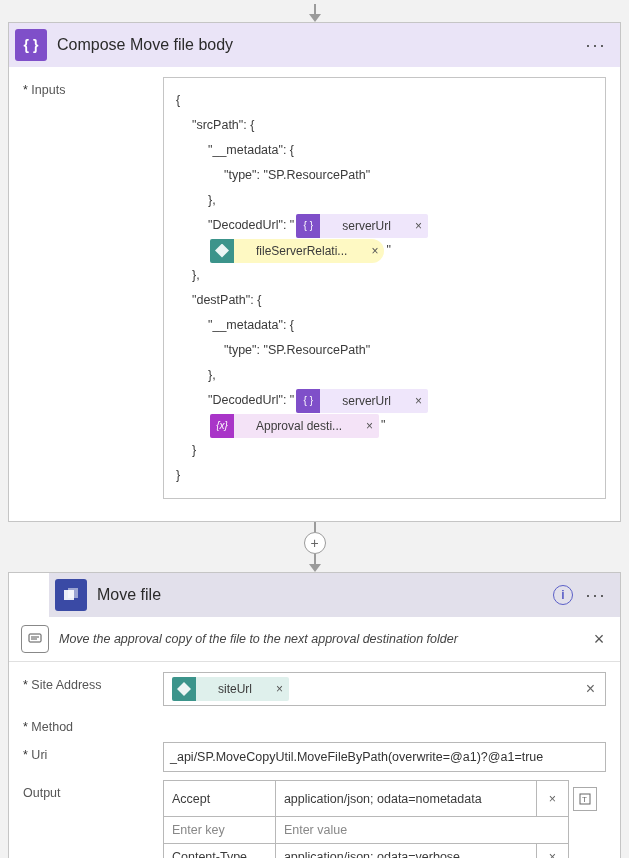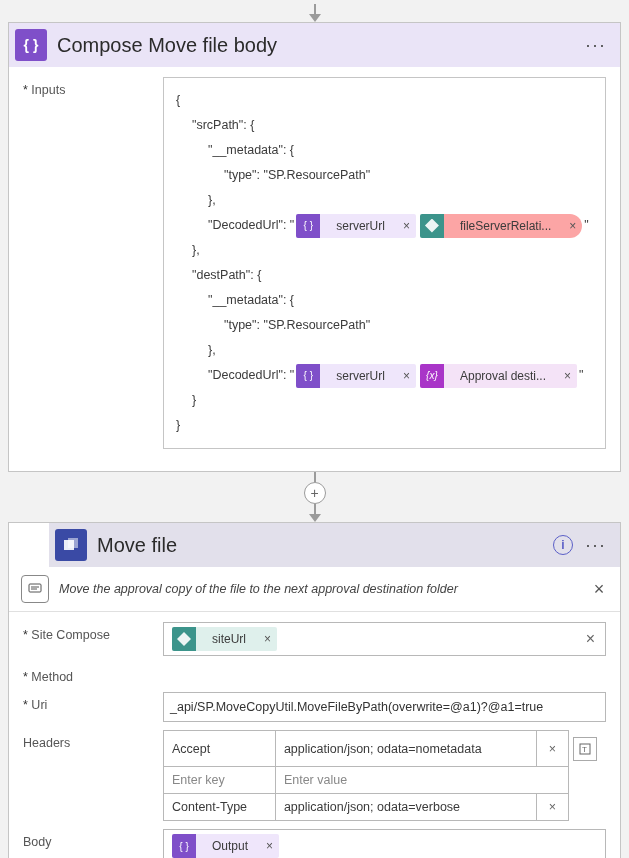--- a/index.html
+++ b/index.html
@@ -10,43 +10,43 @@
   .arrow-head { width: 0; height: 0; border-left: 6px solid transparent; border-right: 6px solid transparent; border-top: 8px solid #9b9b9b; }
   .plus-circle { width: 22px; height: 22px; border: 1px solid #9b9b9b; border-radius: 50%; background: #fff; display: flex; align-items: center; justify-content: center; font-size: 14px; color: #666; }
 
   .card { border: 1px solid #c5c5c5; background: #fff; }
   .card-header { display: flex; align-items: center; padding: 6px 10px 6px 6px; }
   .card-header.compose { background: #eae4f7; }
   .card-header.sp { background: #e2e0eb; margin-left: 40px; }
   .hdr-icon { width: 32px; height: 32px; border-radius: 3px; display: flex; align-items: center; justify-content: center; margin-right: 10px; flex-shrink: 0; }
   .hdr-icon.purple { background: #7f4fc9; color: #fff; }
   .hdr-icon.darkblue { background: #3a4aa5; color: #fff; }
-  .hdr-title { flex: 1; font-size: 20px; color: #2b2b2b; }
+  .hdr-title { flex: 1; font-size: 16px; color: #2b2b2b; }
   .hdr-menu { font-size: 18px; color: #4a4a4a; padding: 0 4px; cursor: pointer; letter-spacing: 1px; }
   .hdr-info { width: 20px; height: 20px; border: 1.5px solid #5b5fc7; border-radius: 50%; display: flex; align-items: center; justify-content: center; color: #5b5fc7; font-size: 12px; font-weight: bold; margin-right: 8px; }
 
   .card-body { padding: 10px 14px 14px 14px; font-size: 12.5px; color: #3b3b3b; }
   .grid-row { display: flex; align-items: flex-start; margin-bottom: 8px; }
   .grid-label { width: 140px; flex-shrink: 0; padding-top: 6px; color: #555; }
   .req { color: #333; }
   .grid-field { flex: 1; }
 
   .json-box { border: 1px solid #c5c5c5; padding: 10px 12px; line-height: 2.0; font-size: 12.5px; }
   .json-box .indent1 { padding-left: 16px; }
   .json-box .indent2 { padding-left: 32px; }
   .json-box .indent3 { padding-left: 48px; }
   .json-line { display: flex; align-items: center; flex-wrap: wrap; }
 
   .token { display: inline-flex; align-items: center; border-radius: 2px; font-size: 12px; margin: 0 2px; height: 24px; }
   .token-icon { width: 24px; height: 24px; display: flex; align-items: center; justify-content: center; color: #fff; font-size: 10px; border-radius: 2px 0 0 2px; }
-  .token-text { padding: 0 16px; }
+  .token-text { padding: 0 22px; }
   .token-x { padding: 0 6px 0 2px; color: #555; cursor: pointer; }
   .t-purple { background: #efe6fb; }
   .t-purple .token-icon { background: #7f4fc9; }
-  .t-teal { background: #fca5a5; border-radius: 12px; }
+  .t-teal { background: #fef9c3; border-radius: 12px; }
   .t-teal .token-icon { background: #3c948b; }
   .t-magenta { background: #f4e3f7; }
   .t-magenta .token-icon { background: #a935c8; }
   .t-tealsolid { background: #dff0ec; }
   .t-tealsolid .token-icon { background: #3c948b; }
 
   .desc-row { display: flex; align-items: center; padding: 8px 12px; border-bottom: 1px solid #e0e0e0; font-style: italic; }
   .desc-icon { width: 28px; height: 28px; border: 1px solid #888; border-radius: 4px; display: flex; align-items: center; justify-content: center; margin-right: 10px; color: #444; }
   .desc-text { flex: 1; font-size: 12.5px; color: #444; }
   .desc-close { font-size: 18px; color: #555; padding: 0 4px; cursor: pointer; }
@@ -169,21 +169,21 @@
         </svg>
     </div>
     <div class="desc-text">Move the approval copy of the file to the next approval destination folder</div>
     <div class="desc-close">×</div>
   </div>
 
   <div class="card-body">
 
     <div class="grid-row">
       <div class="grid-label">
-        <span class="req">*</span> <span>Site Compose</span>
+        <span class="req">*</span> <span>Site Address</span>
       </div>
       <div class="grid-field">
         <div class="input-box flex-between">
           <span>
             <span class="token t-tealsolid">
               <span class="token-icon">
                   <span class="sp-icon-s"></span>
                 </span>
               <span class="token-text">siteUrl</span>
               <span class="token-x">×</span>
@@ -205,21 +205,21 @@
         <span class="req">*</span> <span>Uri</span>
       </div>
       <div class="grid-field">
         <div class="input-box">
           <span class="input-text">_api/SP.MoveCopyUtil.MoveFileByPath(overwrite=@a1)?@a1=true</span>
         </div>
       </div>
     </div>
 
     <div class="grid-row">
-      <div class="grid-label">Headers</div>
+      <div class="grid-label">Output</div>
       <div class="grid-field">
         <table class="tbl">
           <tbody>
               <tr>
             <td>Accept</td>
             <td>application/json; odata=nometadata</td>
             <td class="action">×</td>
             <td class="ext-col">
               <div class="ext-btn">
                     <svg width="12" height="12" viewBox="0 0 12 12">

